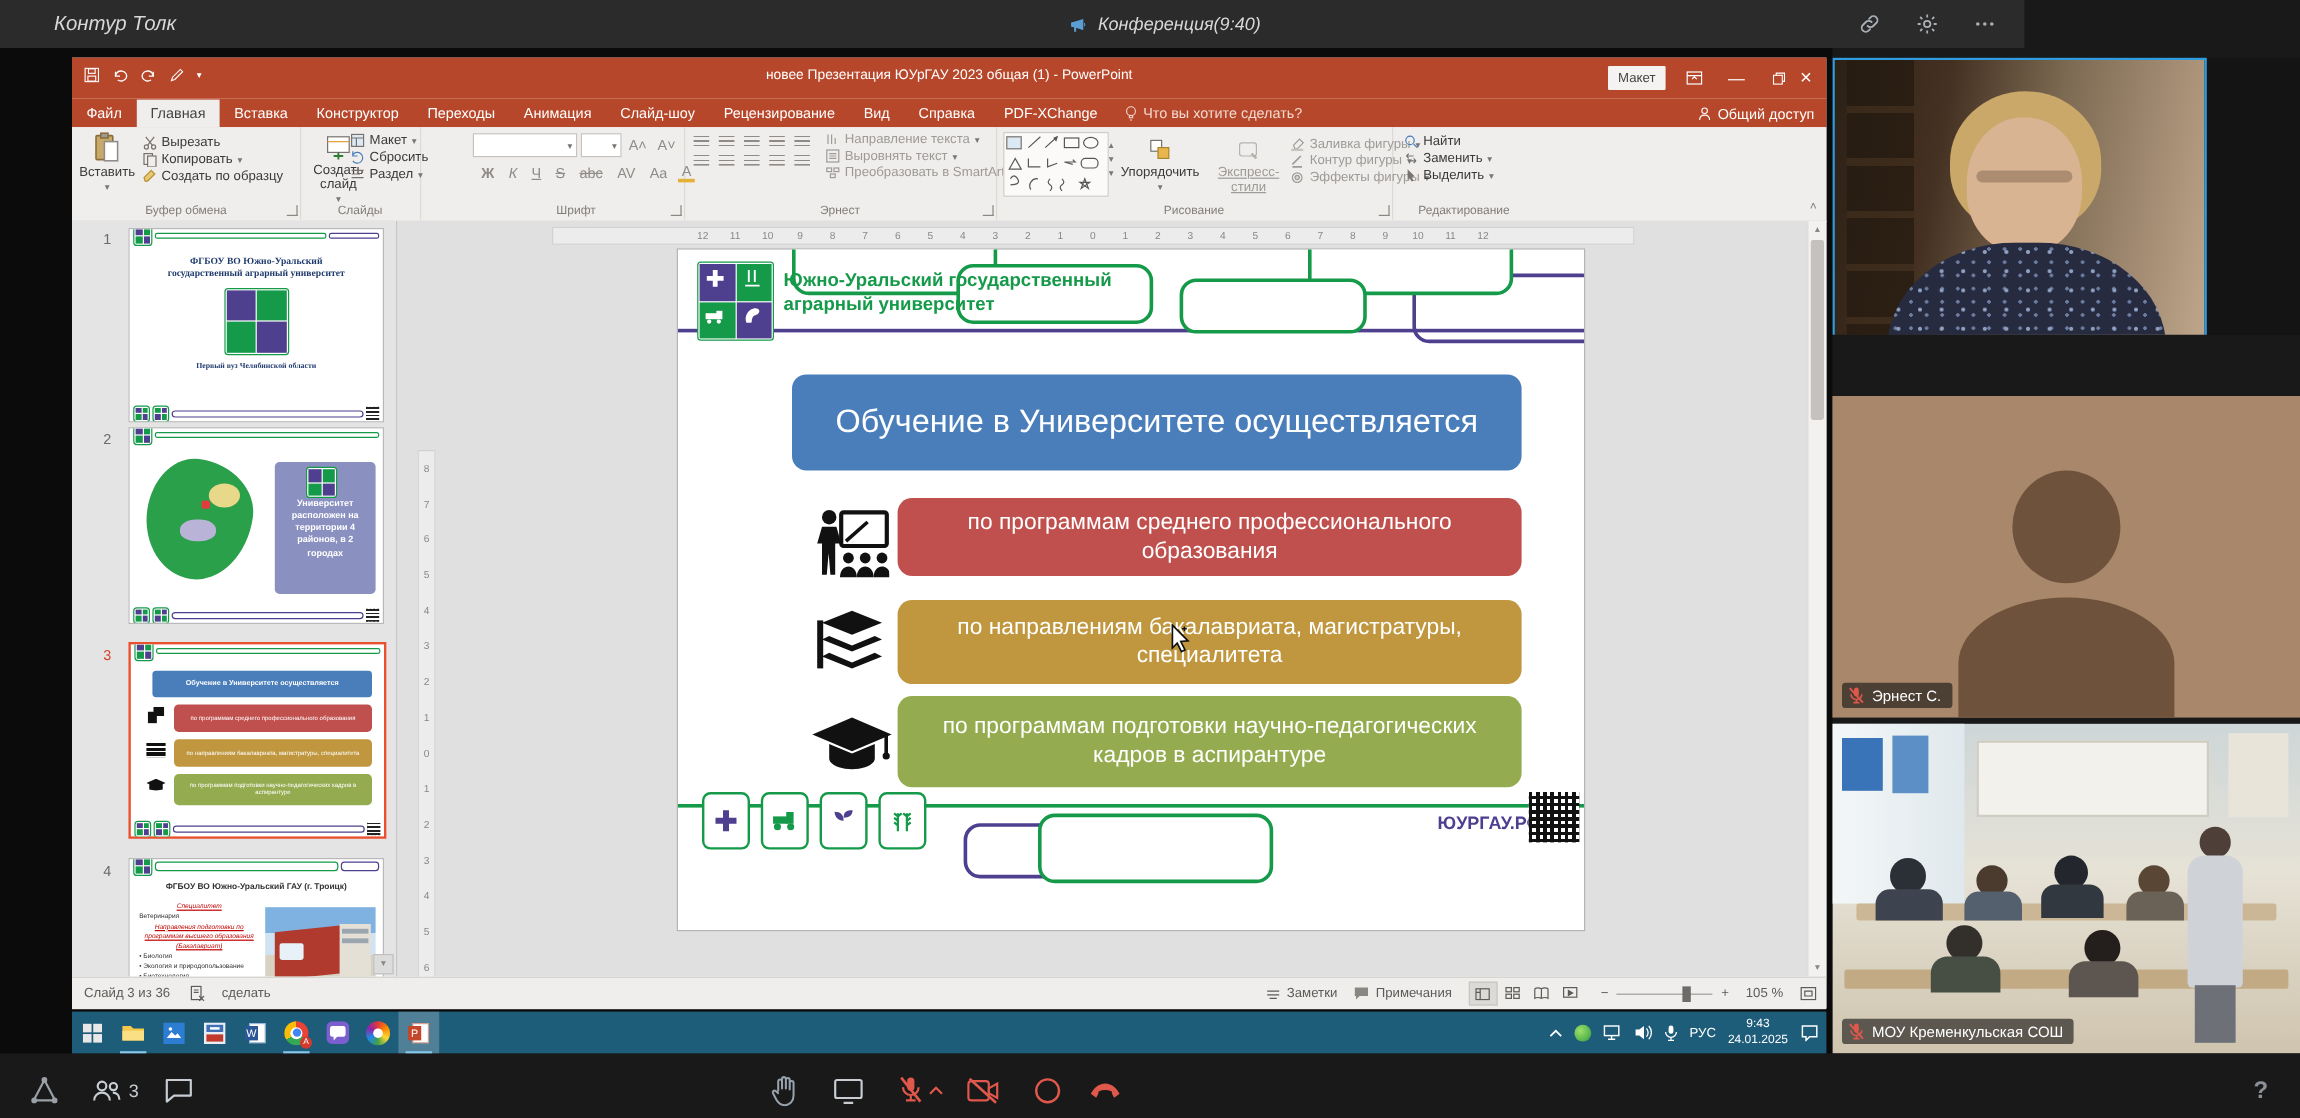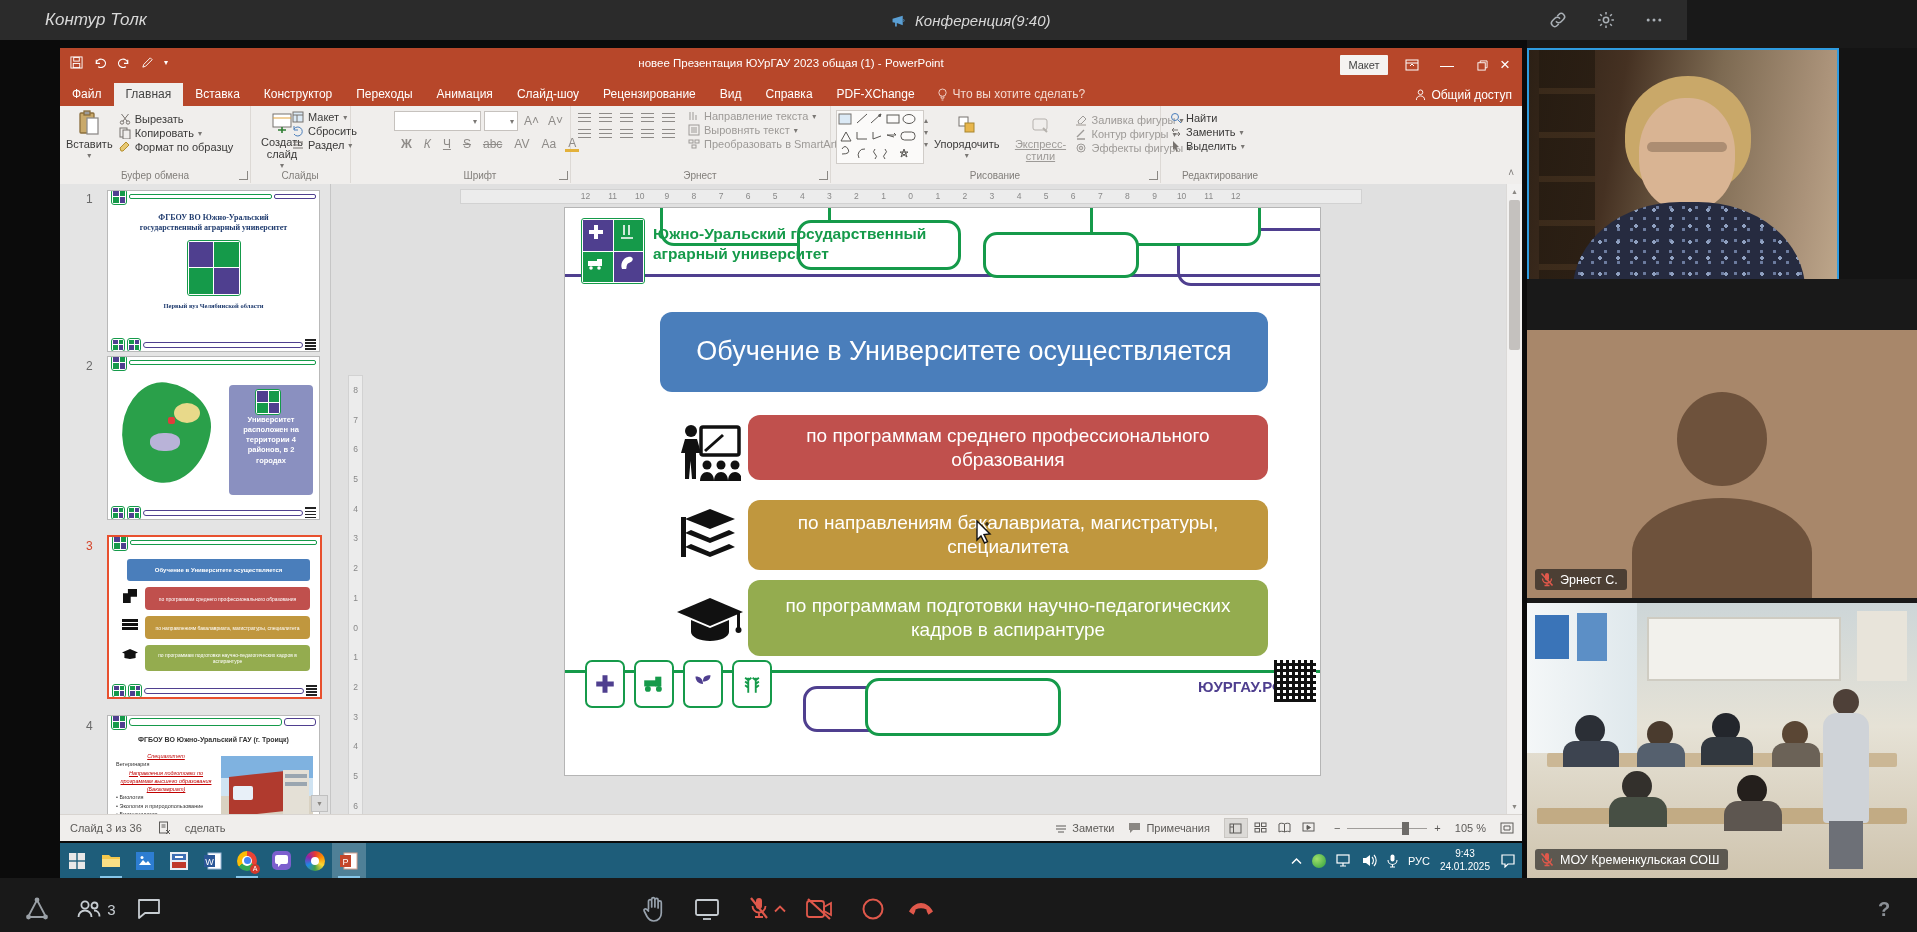--- a/index.html
+++ b/index.html
@@ -245,21 +245,21 @@
                     <rect x="1" y="1" width="7" height="9"></rect>
                     <rect x="4" y="3" width="7" height="9" fill="#f0eeec"></rect>
                   </svg>
                   <span>Копировать</span>
                   <span class="ddl">▾</span>
                 </div>
               <div class="smallrow">
                   <svg class="icbox" viewBox="0 0 12 12" fill="none" stroke="#b58f2e">
                     <path d="M1 7l6-6 3 3-6 6H2z" fill="#e7c873"></path>
                   </svg>
-                  <span>Формат по образцу</span>
+                  <span>Создать по образцу</span>
                 </div>
             </div>
           </div>
           <div class="grp-label">Буфер обмена</div>
           <div class="launcher"></div>
         </div>
 
         <div class="grp" style="left:190px;width:100px;">
           <div style="display:flex;">
             <div class="bigbtn">

